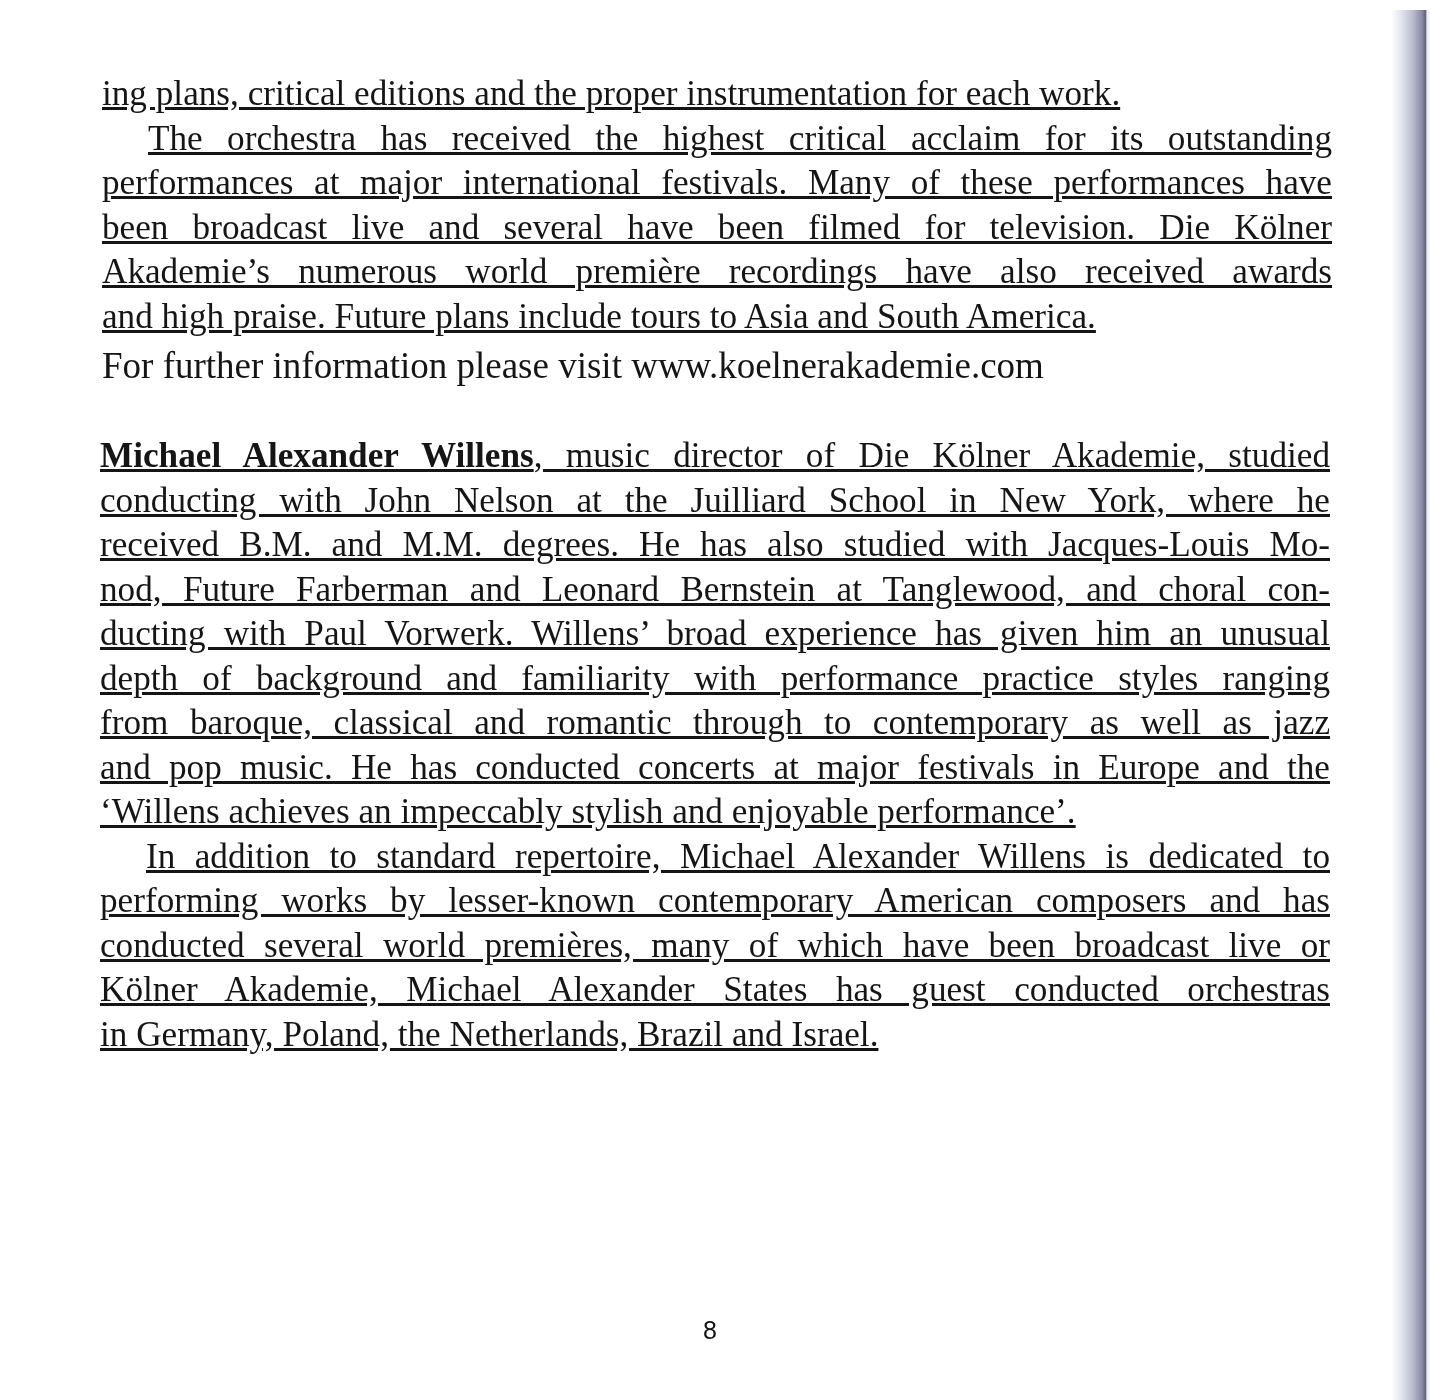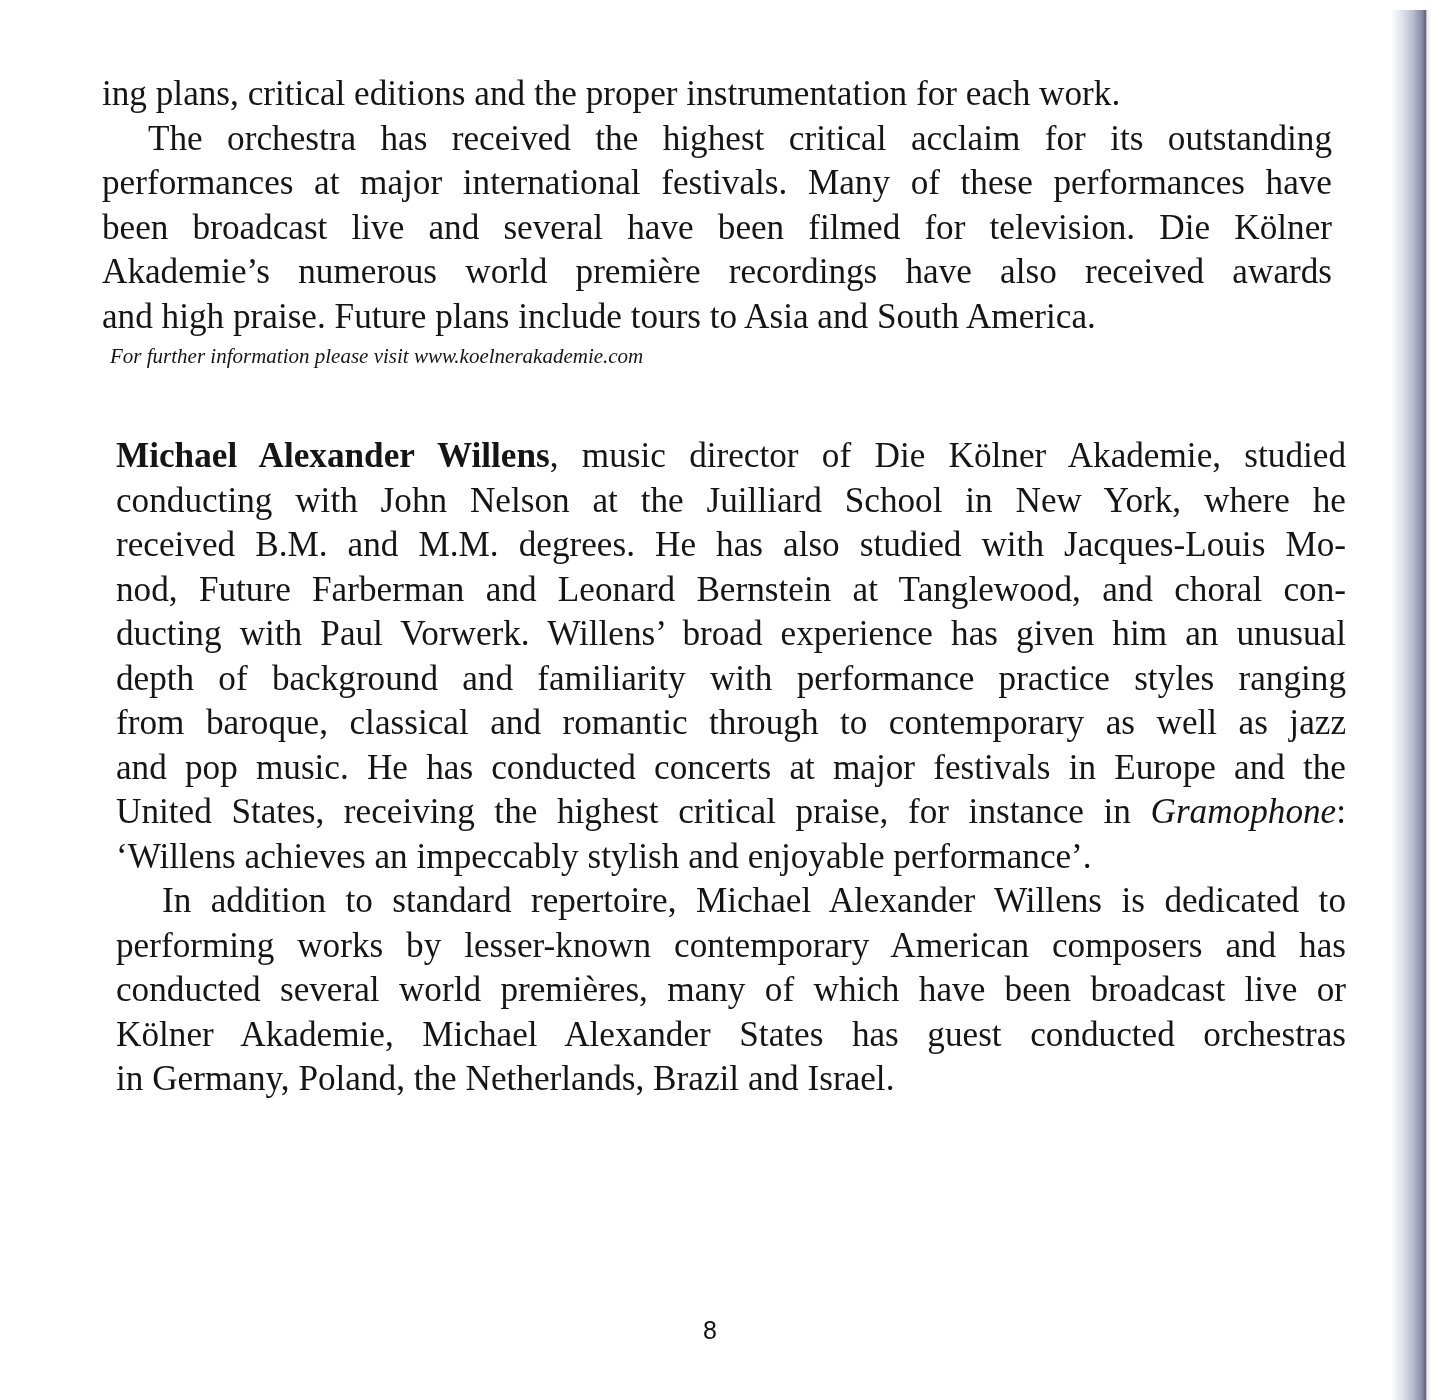--- a/index.html
+++ b/index.html
@@ -10,28 +10,28 @@
       color: #151515;
     }
     .spine {
       position: absolute; top: 10px; bottom: 0; right: 0; width: 40px;
       background: linear-gradient(to right, rgba(255,255,255,0) 0%, #e4e6ef 25%, #b9bccd 55%, #878aa2 78%, #5e6178 86%, #e8e9f0 90%, #ffffff 100%);
     }
     .text {
       position: absolute; left: 102px; width: 1230px;
       font-size: 35.2px; line-height: 44.5px;
     }
-    .line { display: block; white-space: nowrap; text-align: justify; text-align-last: justify; }
+    .line { display: block; white-space: nowrap; text-align: justify; text-align-last: justify; text-decoration: underline; }
     .line.last { text-align-last: left; }
     .indent { padding-left: 46px; }
     .italic { font-style: italic; }
     .bold { font-weight: bold; }
     #block1 { top: 72px; }
-    #info { position: absolute; top: 344px; left: 110px; font-size: 21px; font-style: italic; white-space: nowrap; }
-    #block2 { top: 434px; left: 116px; }
+    #info { position: absolute; top: 344px; left: 102px; font-size: 37px; white-space: nowrap; }
+    #block2 { top: 434px; left: 100px; }
     .page-num {
       position: absolute; top: 1316px; left: 703px;
       font-family: "Liberation Sans", "DejaVu Sans", sans-serif;
       font-size: 25px; color: #111;
     }
   </style>
 </head>
 <body>
 
 <div class="spine"></div>
@@ -49,21 +49,20 @@
 
 <div class="text" id="block2">
   <span class="line"><span class="bold">Michael Alexander Willens</span><span>, music director of Die Kölner Akademie, studied</span></span>
   <span class="line">conducting with John Nelson at the Juilliard School in New York, where he</span>
   <span class="line">received B.M. and M.M. degrees. He has also studied with Jacques-Louis Mo-</span>
   <span class="line">nod, Future Farberman and Leonard Bernstein at Tanglewood, and choral con-</span>
   <span class="line">ducting with Paul Vorwerk. Willens’ broad experience has given him an unusual</span>
   <span class="line">depth of background and familiarity with performance practice styles ranging</span>
   <span class="line">from baroque, classical and romantic through to contemporary as well as jazz</span>
   <span class="line">and pop music. He has conducted concerts at major festivals in Europe and the</span>
-  <span class="line"><span>United States, receiving the highest critical praise, for instance in </span><span class="italic">Gramophone</span><span>:</span></span>
   <span class="line last">‘Willens achieves an impeccably stylish and enjoyable performance’.</span>
   <span class="line indent">In addition to standard repertoire, Michael Alexander Willens is dedicated to</span>
   <span class="line">performing works by lesser-known contemporary American composers and has</span>
   <span class="line">conducted several world premières, many of which have been broadcast live or</span>
   <span class="line">Kölner Akademie, Michael Alexander States has guest conducted orchestras</span>
   <span class="line last">in Germany, Poland, the Netherlands, Brazil and Israel.</span>
 </div>
 
 <div class="page-num">8</div>
 

